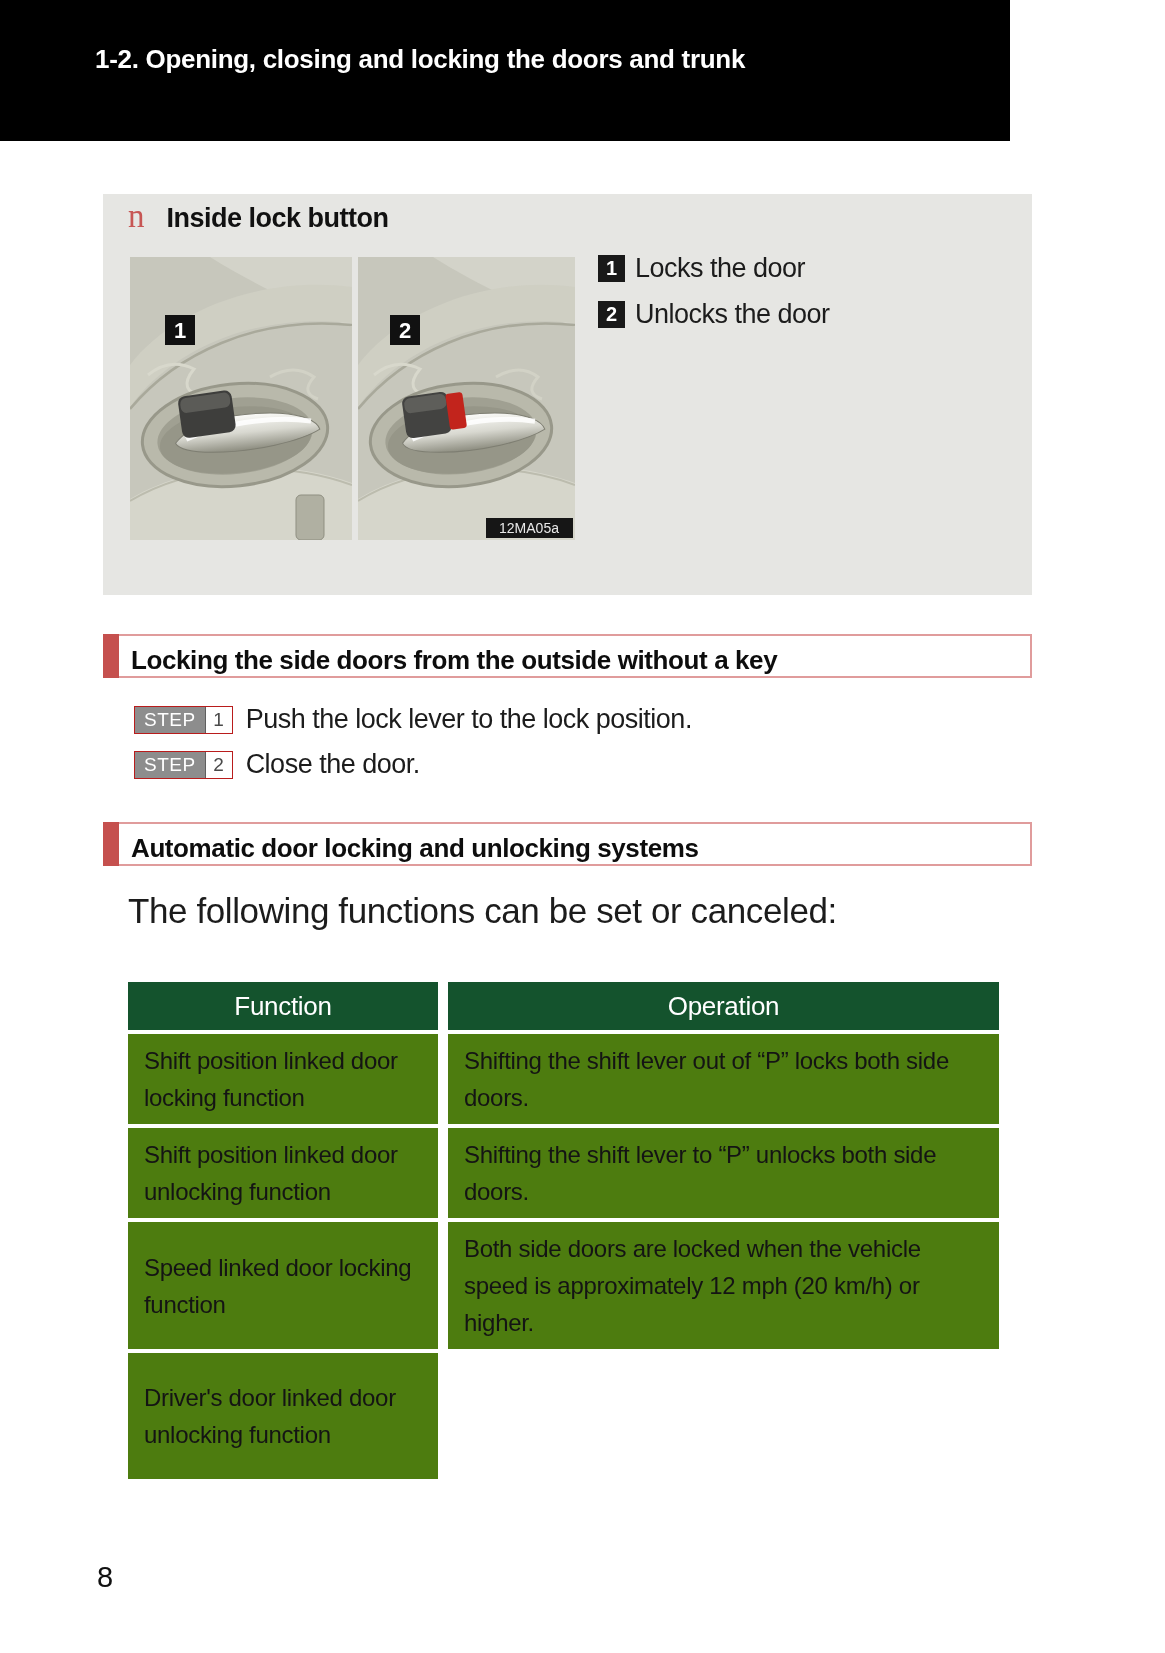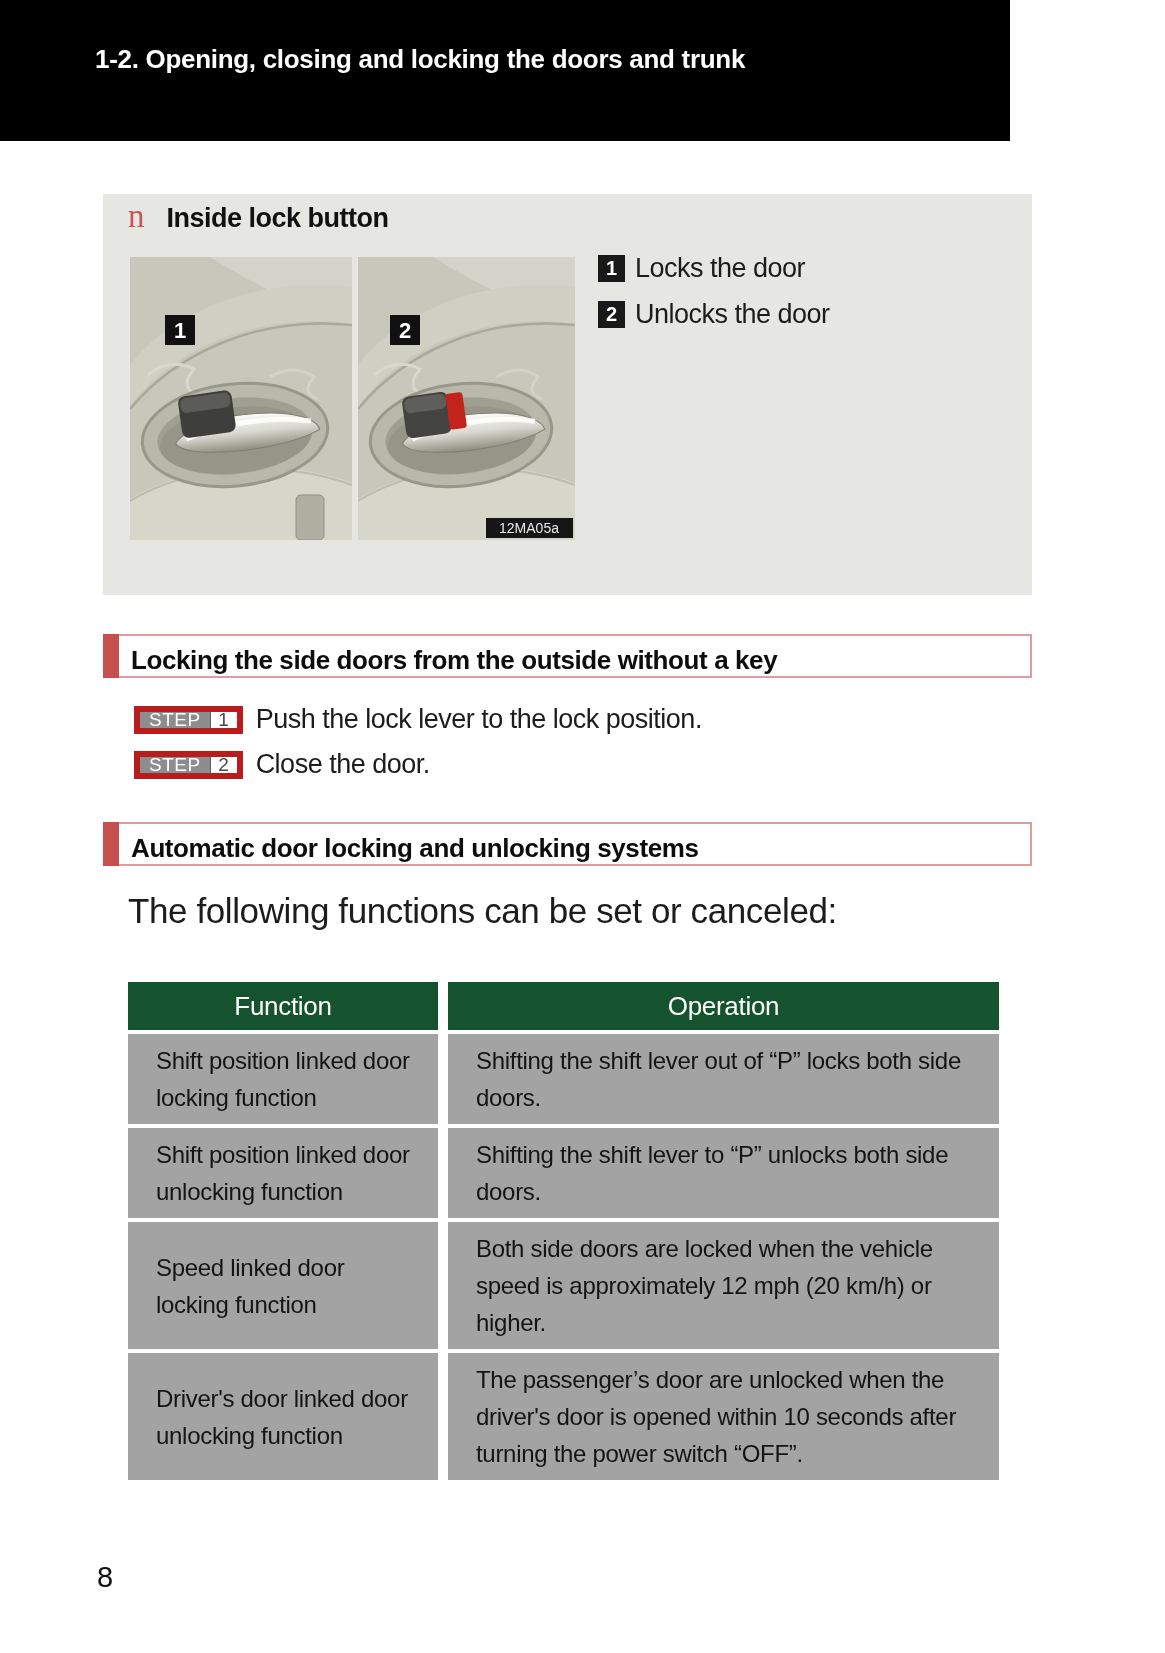--- a/index.html
+++ b/index.html
@@ -35,34 +35,34 @@
               border:2px solid #e09c9c; display:flex; align-items:flex-end; }
   .sec-head .bar { position:absolute; left:-2px; top:-2px; width:16px; height:44px; background:#c5504e; }
   .sec-head .sec-title { margin-left:26px; font-size:26px; font-weight:bold; letter-spacing:-0.4px; color:#0d0d0d; }
   .sec-head-1 { top:634px; }
   .sec-head-2 { top:822px; }
 
   
   .step-row { position:absolute; left:134px; display:flex; align-items:center; }
   .step-row-1 { top:704px; }
   .step-row-2 { top:749px; }
-  .step-badge { display:flex; border:6px solid #b91c1c; height:28px; }
+  .step-badge { display:flex; border:1px solid #b91c1c; height:28px; }
   .step-word { background:#8d8d8d; color:#ffffff; font-size:19px; display:flex; align-items:center;
                padding:0 9px; letter-spacing:0.5px; }
   .step-num { background:#ffffff; color:#4a4a4a; width:27px; display:flex; align-items:center;
               justify-content:center; font-size:19px; border-left:1px solid #5f5f5f; }
   .step-text { margin-left:13px; font-size:27px; letter-spacing:-0.5px; }
 
   .intro { position:absolute; left:128px; top:891px; font-size:35px; letter-spacing:-0.4px; }
 
   
   .dtable { position:absolute; left:128px; top:958px; width:871px; display:grid;
             grid-template-columns:310px 551px; column-gap:10px; row-gap:4px; }
-  .tcell { background:#a3a3a3; display:flex; align-items:center; font-size:24px; line-height:37px;
-           letter-spacing:-0.3px; padding:8px 28px; color:#141414; }
+  .tcell { background:#4d7c0f; display:flex; align-items:center; font-size:24px; line-height:37px;
+           letter-spacing:-0.3px; padding:8px 16px; color:#141414; }
   .thead { background:#14532d; color:#ffffff; justify-content:center; min-height:48px; font-size:26px;
            letter-spacing:-0.3px; padding:0 8px;margin-top:24px; }
   .h2 { min-height:87px; }
   .h3 { min-height:126px; }
 
   .pageno { position:absolute; left:97px; top:1561px; font-size:29px; color:#111; }
 </style>
 </head>
 <body>
 
@@ -196,18 +196,17 @@
     <div class="tcell h2">Shift position linked door locking function</div>
     <div class="tcell h2">Shifting the shift lever out of “P” locks both side doors.</div>
 
     <div class="tcell h2">Shift position linked door unlocking function</div>
     <div class="tcell h2">Shifting the shift lever to “P” unlocks both side doors.</div>
 
     <div class="tcell h3">Speed linked door locking function</div>
     <div class="tcell h3">Both side doors are locked when the vehicle speed is approximately 12 mph (20 km/h) or higher.</div>
 
     <div class="tcell h3">Driver's door linked door unlocking function</div>
-    <div class="tcell h3">The passenger’s door are unlocked when the driver's door is opened within 10 seconds after turning the power switch “OFF”.</div>
   </div>
 
   <div class="pageno">8</div>
 
 </div>
 
 </body></html>

